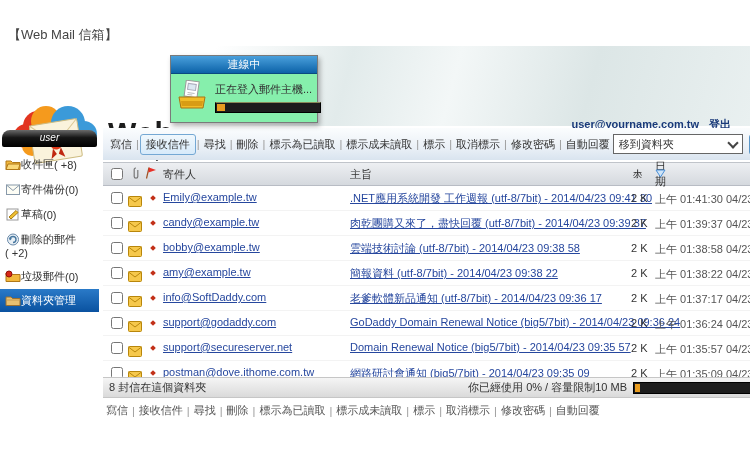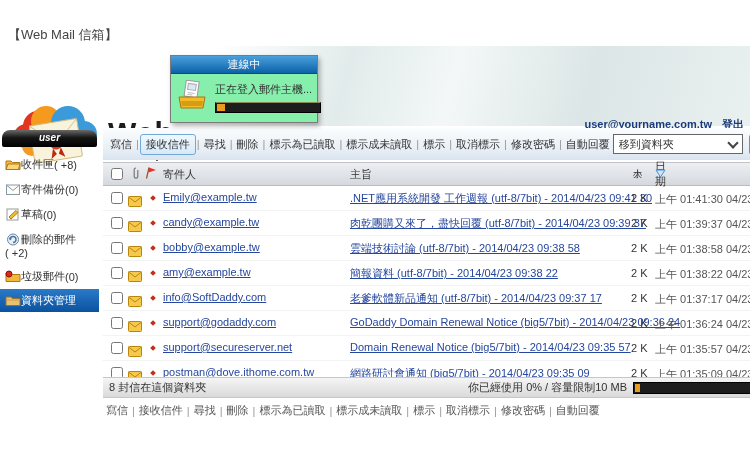--- a/index.html
+++ b/index.html
@@ -22,35 +22,35 @@
           border:1px solid #7a7a7a;box-shadow:2px 3px 5px rgba(0,0,0,.3);z-index:5;}
   .dialog-title{height:17px;line-height:17px;text-align:center;font-size:11px;color:#fff;
           background:linear-gradient(#4aa0dc,#0c62a8);border-bottom:1px solid #084a80;}
   .dialog-body{display:flex;align-items:center;gap:7px;padding:6px 5px;}
   .dialog-msg{font-size:11px;color:#333;margin-bottom:5px;white-space:nowrap;}
   .dialog-progress{width:104px;height:9px;background:#1d1d1d;border:1px solid #000;
           border-top:1px solid #8a8a5a;position:relative;}
   .dialog-progress-fill{position:absolute;left:1px;top:1px;bottom:1px;width:8px;background:#e89c20;}
 
   
-  .account-line{position:absolute;right:6px;top:71px;font-size:11px;font-weight:bold;color:#1a3a7a;white-space:nowrap;}
+  .account-line{position:absolute;right:19px;top:71px;font-size:11px;font-weight:bold;color:#1a3a7a;white-space:nowrap;}
   .account-line a{color:#1a3a7a;text-decoration:none;margin-left:10px;}
   .view-select{position:absolute;left:502px;top:91px;width:150px;height:19px;background:#fff;
           border:1px solid #777;font-size:11px;display:flex;align-items:center;
           justify-content:space-between;padding:0 5px;box-sizing:border-box;color:#222;}
   .chev{width:6px;height:6px;border-right:2px solid #444;border-bottom:2px solid #444;
           transform:rotate(45deg);margin-top:-3px;}
   .header-links{position:absolute;left:660px;top:94px;font-size:11px;color:#1a3a7a;white-space:nowrap;}
   .header-links a{color:#1a3a7a;text-decoration:none;}
   .hl-sep{color:#8aa;margin:0 4px;}
 
   
   .user-tab{position:absolute;left:2px;top:130px;width:95px;height:17px;line-height:16px;
           background:linear-gradient(#6a6a6a,#151515 45%,#000);border-radius:8px 8px 2px 2px;
-          color:#fff;font-size:10px;font-weight:bold;font-style:italic;text-align:center;}
+          color:#fff;font-size:10px;font-weight:normal;font-style:italic;text-align:center;}
   .folders{position:absolute;left:0;top:152px;width:99px;font-size:11px;}
   .side-item{display:flex;align-items:center;padding:5px 2px 5px 5px;flex-wrap:wrap;color:#333;cursor:pointer;}
   .side-item .cnt{color:#333;}
   .side-item.selected{background:linear-gradient(#2a7ac8,#0a52a0);color:#fff;padding:4px 2px 4px 5px;}
   .ficon{width:16px;height:13px;display:inline-block;flex:0 0 auto;}
 
   
   .toolbar-top{position:absolute;left:103px;top:128px;width:647px;height:32px;
           background:linear-gradient(#fbfdfe,#e9eff6 65%,#d9e4ef);
           display:flex;align-items:center;font-size:11px;padding-left:4px;box-sizing:border-box;}
@@ -326,21 +326,21 @@
         <span class="date-cell">上午 01:38:22 04/23/20</span>
       </div>
       <div class="mail-row">
         <input class="cb" type="checkbox" style="">
         <span class="env"><svg width="14" height="11">
             <rect x="0.5" y="0.5" width="13" height="10" rx="1" fill="#f6c84c" stroke="#b8860b"></rect>
             <path d="M0.5 1 L7 6 L13.5 1" fill="none" stroke="#b8860b"></path>
           </svg></span>
         <span class="unread-dot"></span>
         <a class="sender-link">info@SoftDaddy.com</a>
-        <a class="subject-link">老爹軟體新品通知 (utf-8/7bit) - 2014/04/23 09:37 17</a>
+        <a class="subject-link">老爹軟體新品通知 (utf-8/7bit) - 2014/04/23 09:36 17</a>
         <span class="size-cell">2 K</span>
         <span class="date-cell">上午 01:37:17 04/23/20</span>
       </div>
       <div class="mail-row">
         <input class="cb" type="checkbox" style="">
         <span class="env"><svg width="14" height="11">
             <rect x="0.5" y="0.5" width="13" height="10" rx="1" fill="#f6c84c" stroke="#b8860b"></rect>
             <path d="M0.5 1 L7 6 L13.5 1" fill="none" stroke="#b8860b"></path>
           </svg></span>
         <span class="unread-dot"></span>

